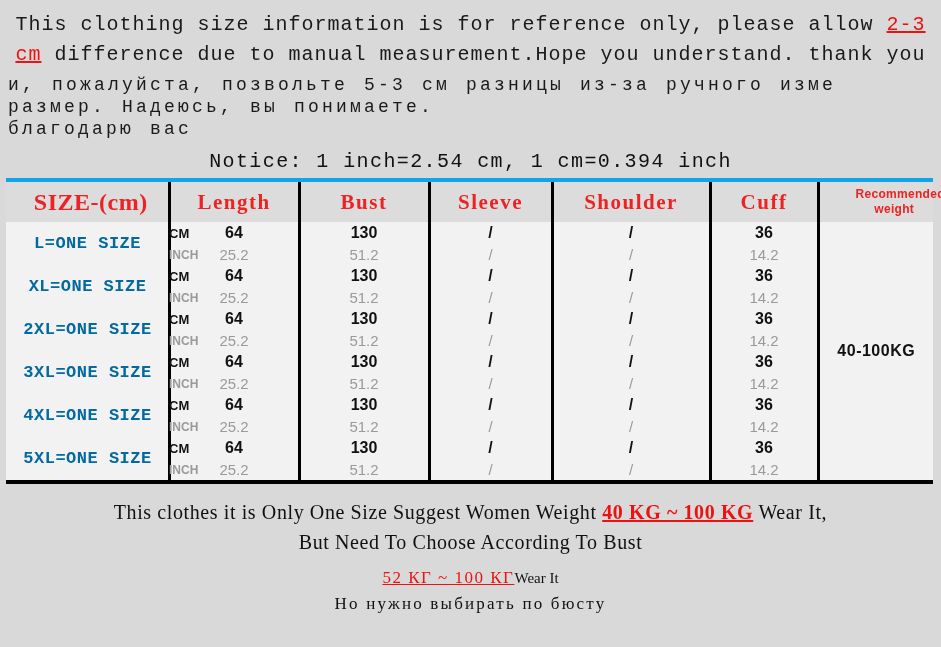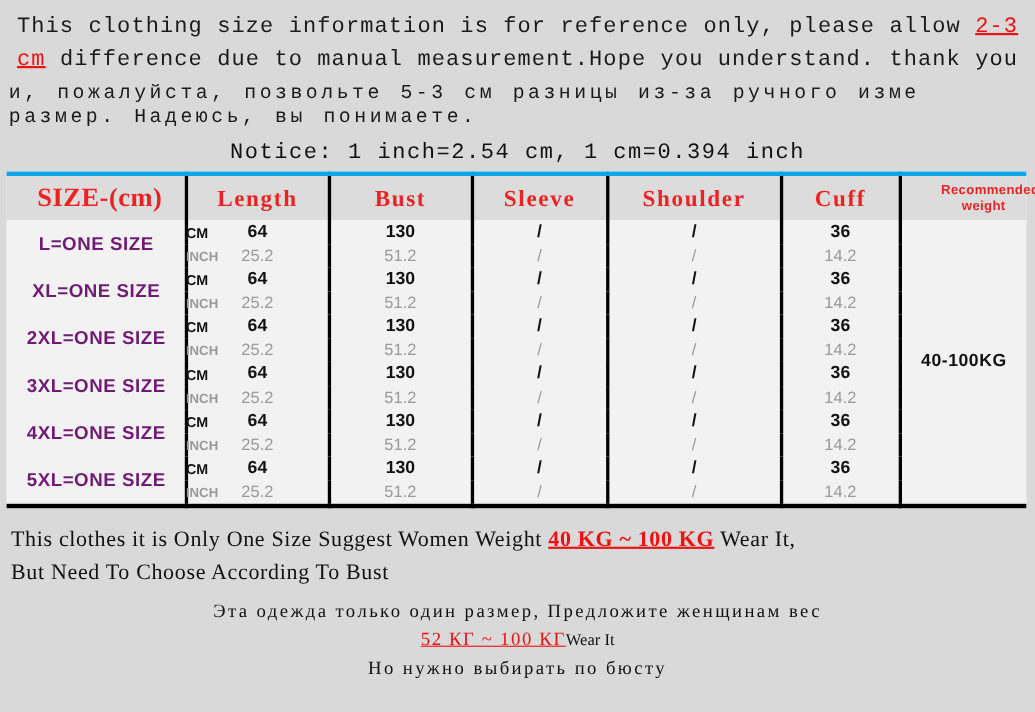--- a/index.html
+++ b/index.html
@@ -106,22 +106,22 @@
 
   
   .vsep { border-left: 3px solid #000; }
 
   tbody td {
     background: #f2f2f2;
     text-align: center;
     font-family: "Liberation Sans", sans-serif;
   }
   td.size-cell {
-    color: #701a75;
-    font-family: Liberation Sans, sans-serif;
+    color: #0369a1;
+    font-family: Liberation Mono, monospace;
     font-weight: bold;
     font-size: 17px;
     letter-spacing: 0.5px;
     text-align: center;
     padding-right: 30px;
   }
   td.unit-cell {
     text-align: right;
     padding-right: 2px;
     font-family: "Liberation Sans", sans-serif;
@@ -146,21 +146,21 @@
   td.rec-cell {
     color: #111;
     font-weight: bold;
     font-size: 16px;
     letter-spacing: 0.5px;
     text-align: center;
   }
 
   
   .bottom-en {
-    text-align: left;
+    text-align: center;
     font-family: "Liberation Serif", serif;
     font-size: 20px;
     line-height: 30px;
     color: #111;
     padding: 13px 10px 2px 10px;
     letter-spacing: 0.6px;
   }
   .bottom-en .hl {
     color: #ee1111;
     text-decoration: underline;
@@ -190,20 +190,21 @@
 </head>
 <body>
 
 <div class="top-note">
   <span>This clothing size information is for reference only, please allow </span><span class="hl">2-3 cm</span><span> difference due to manual measurement.Hope you understand. thank you</span>
 </div>
 
 <div class="ru-note">
   <span class="l2">и, пожалуйста, позвольте 5-3 см разницы из-за ручного изме</span>
   <span class="l3">размер. Надеюсь, вы понимаете.</span>
+  <span class="l4">благодарю вас</span>
 </div>
 
 <div class="notice-line">Notice: 1 inch=2.54 cm, 1 cm=0.394 inch</div>
 
 <div class="size-table-wrap">
 <table class="size-table">
   <colgroup>
     <col class="col-size">
         <col class="col-unit">
         <col class="col-len">
@@ -341,16 +342,15 @@
   </tbody>
 </table>
 </div>
 
 <div class="bottom-en">
   <span>This clothes it is Only One Size Suggest Women Weight </span><span class="hl">40 KG ~ 100 KG</span><span> Wear It,</span>
   <div>But Need To Choose According To Bust</div>
 </div>
 
 <div class="bottom-ru">
-  <span class="rline">Эта одежда только один размер, Предложите женщинам вес</span>
   <span class="rline"><span class="hl">52 КГ ~ 100 КГ</span><span class="wear">Wear It</span></span>
   <span class="rline">Но нужно выбирать по бюсту</span>
 </div>
 
 </body></html>

